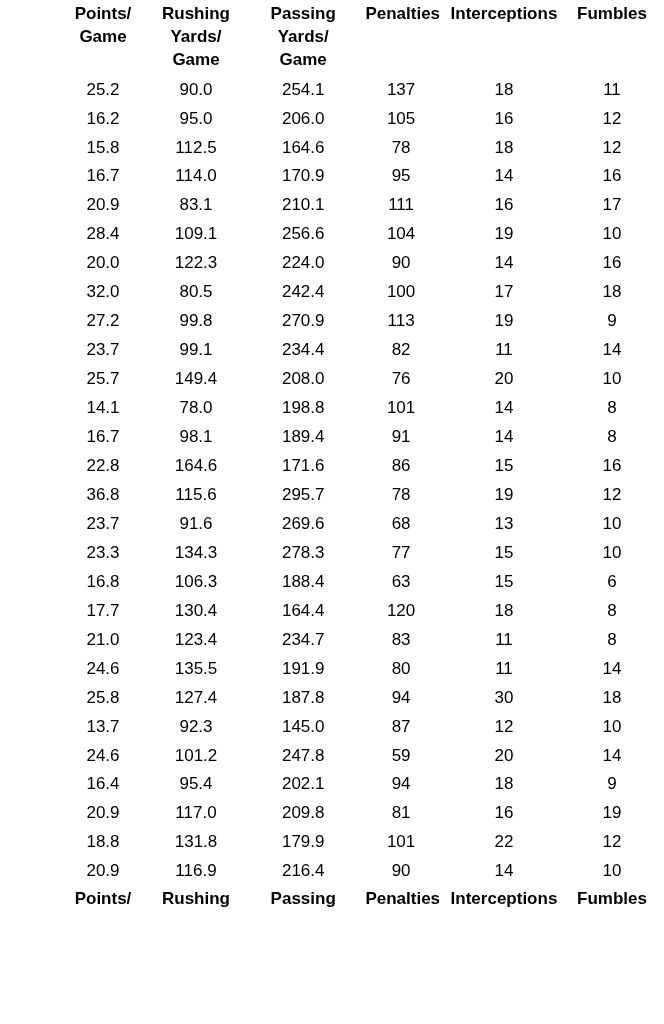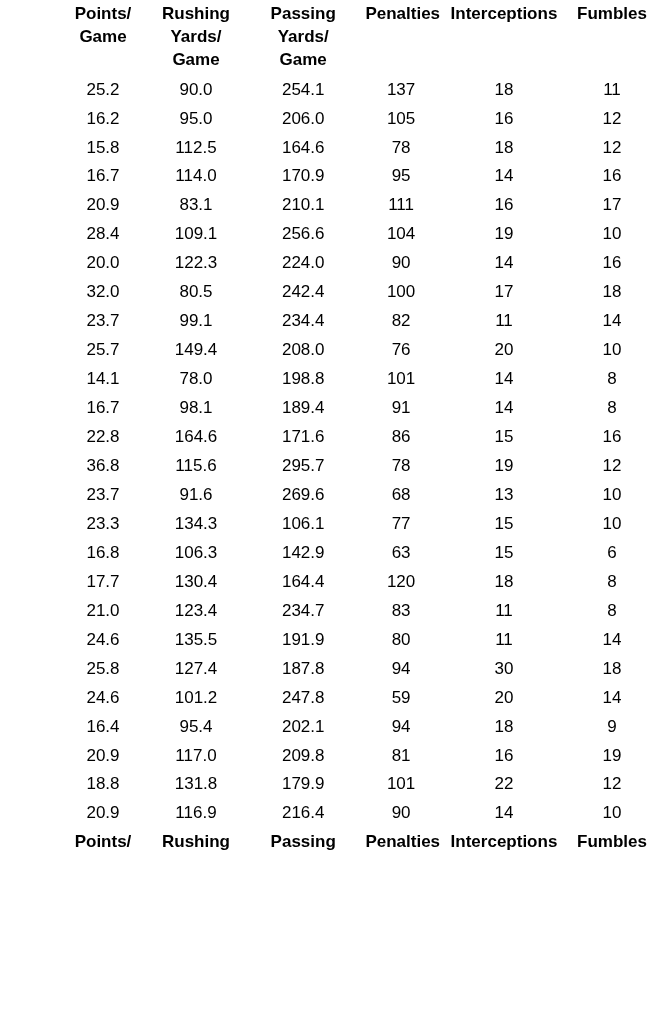--- a/index.html
+++ b/index.html
@@ -127,20 +127,28 @@
       </tr>
       <tr>
         <td>32.0</td>
         <td>80.5</td>
         <td>242.4</td>
         <td>100</td>
         <td>17</td>
         <td>18</td>
       </tr>
       <tr>
+        <td>27.2</td>
+        <td>99.8</td>
+        <td>270.9</td>
+        <td>113</td>
+        <td>19</td>
+        <td>9</td>
+      </tr>
+      <tr>
         <td>23.7</td>
         <td>99.1</td>
         <td>234.4</td>
         <td>82</td>
         <td>11</td>
         <td>14</td>
       </tr>
       <tr>
         <td>25.7</td>
         <td>149.4</td>
@@ -185,29 +193,29 @@
         <td>23.7</td>
         <td>91.6</td>
         <td>269.6</td>
         <td>68</td>
         <td>13</td>
         <td>10</td>
       </tr>
       <tr>
         <td>23.3</td>
         <td>134.3</td>
-        <td>106.1</td>
+        <td>278.3</td>
         <td>77</td>
         <td>15</td>
         <td>10</td>
       </tr>
       <tr>
         <td>16.8</td>
         <td>106.3</td>
-        <td>142.9</td>
+        <td>188.4</td>
         <td>63</td>
         <td>15</td>
         <td>6</td>
       </tr>
       <tr>
         <td>17.7</td>
         <td>130.4</td>
         <td>164.4</td>
         <td>120</td>
         <td>18</td>
@@ -229,20 +237,28 @@
         <td>11</td>
         <td>14</td>
       </tr>
       <tr>
         <td>25.8</td>
         <td>127.4</td>
         <td>187.8</td>
         <td>94</td>
         <td>30</td>
         <td>18</td>
+      </tr>
+      <tr>
+        <td>13.7</td>
+        <td>92.3</td>
+        <td>145.0</td>
+        <td>87</td>
+        <td>12</td>
+        <td>10</td>
       </tr>
       <tr>
         <td>24.6</td>
         <td>101.2</td>
         <td>247.8</td>
         <td>59</td>
         <td>20</td>
         <td>14</td>
       </tr>
       <tr>

